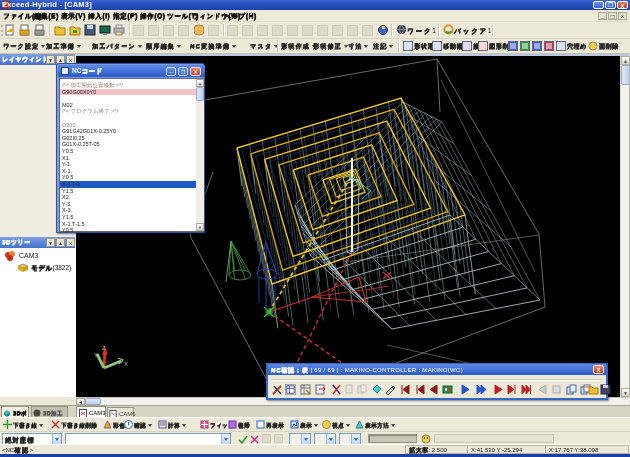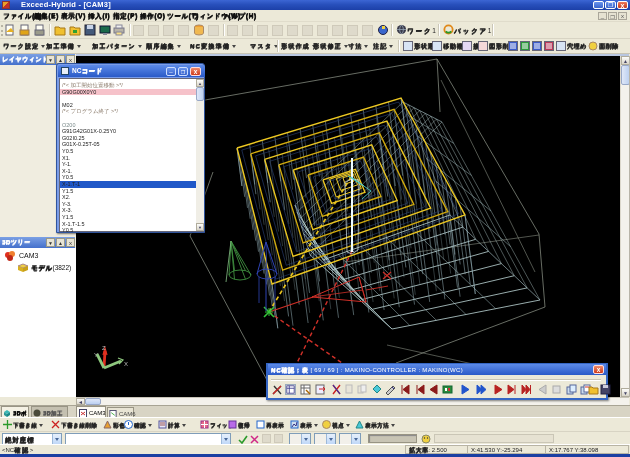--- a/index.html
+++ b/index.html
@@ -8,21 +8,21 @@
 .tb-btn{position:absolute;top:2px;height:13px;line-height:12px;color:#222;white-space:nowrap}
 .arw{display:inline-block;width:0;height:0;border-left:2.5px solid transparent;border-right:2.5px solid transparent;border-top:3px solid #444;vertical-align:middle;margin-left:2px}
 .sep{position:absolute;top:2px;width:2px;height:12px;border-left:1px solid #cbc7b8;border-right:1px solid #fff}
 .gicon{position:absolute;top:3px;width:11px;height:11px;background:#dedacb;border:1px solid #cfcaba}
 .combo{position:absolute;background:#fff;border:1px solid #7f9db9;height:12px;line-height:11px;font-size:6.5px;color:#222}
 .cdrop{position:absolute;right:0;top:0;width:9px;height:10px;background:linear-gradient(#e6f0fc,#c0d8f8);border-left:1px solid #9db9d9}
 .cdrop:after{content:"";position:absolute;left:2px;top:4px;border-left:2.5px solid transparent;border-right:2.5px solid transparent;border-top:3px solid #4a6a9a}
 </style></head><body>
 <div class="abs" style="left:0;top:0;width:630px;height:10px;background:linear-gradient(180deg,#3c66d4 0%,#2850bc 45%,#1c40a8 100%)">
 <div class="abs" style="left:2px;top:1px;width:8px;height:8px;background:linear-gradient(135deg,#e8a02a 0 50%,#c03028 50% 100%);border:1px solid #833"></div>
-<div class="abs" style="left:21px;top:0px;color:#fff;font-weight:bold;font-size:7.5px;letter-spacing:0.2px">Exceed-Hybrid - [CAM3]</div>
+<div class="abs" style="left:2px;top:0px;color:#fff;font-weight:bold;font-size:7.5px;letter-spacing:0.2px">Exceed-Hybrid - [CAM3]</div>
 <div class="abs" style="left:593px;top:1px;width:11px;height:8px;background:linear-gradient(#6a94ec,#3a64cc);border:1px solid #fff;border-radius:2px;color:#fff;font-size:7px;line-height:6px;text-align:center">_</div>
 <div class="abs" style="left:605px;top:1px;width:11px;height:8px;background:linear-gradient(#6a94ec,#3a64cc);border:1px solid #fff;border-radius:2px;color:#fff;font-size:6px;line-height:7px;text-align:center">❐</div>
 <div class="abs" style="left:617px;top:1px;width:11px;height:8px;background:linear-gradient(#ec7a5a,#c83a1e);border:1px solid #fff;border-radius:2px;color:#fff;font-size:7px;line-height:7px;text-align:center;font-weight:bold">x</div>
 </div>
 <div class="abs" style="left:0;top:10px;width:630px;height:12px;background:#ece9d8;border-bottom:1px solid #e0dccb">
     <div class="abs" style="left:3px;top:2px;font-size:6.5px;color:#111"><span class="jp" style="letter-spacing:0.6px">ファイル(F)</span></div>
     <div class="abs" style="left:34px;top:2px;font-size:6.5px;color:#111"><span class="jp" style="letter-spacing:0.6px">編集(E)</span></div>
     <div class="abs" style="left:61px;top:2px;font-size:6.5px;color:#111"><span class="jp" style="letter-spacing:0.6px">表示(V)</span></div>
     <div class="abs" style="left:88px;top:2px;font-size:6.5px;color:#111"><span class="jp" style="letter-spacing:0.6px">挿入(I)</span></div>
     <div class="abs" style="left:113px;top:2px;font-size:6.5px;color:#111"><span class="jp" style="letter-spacing:0.6px">指定(P)</span></div>

